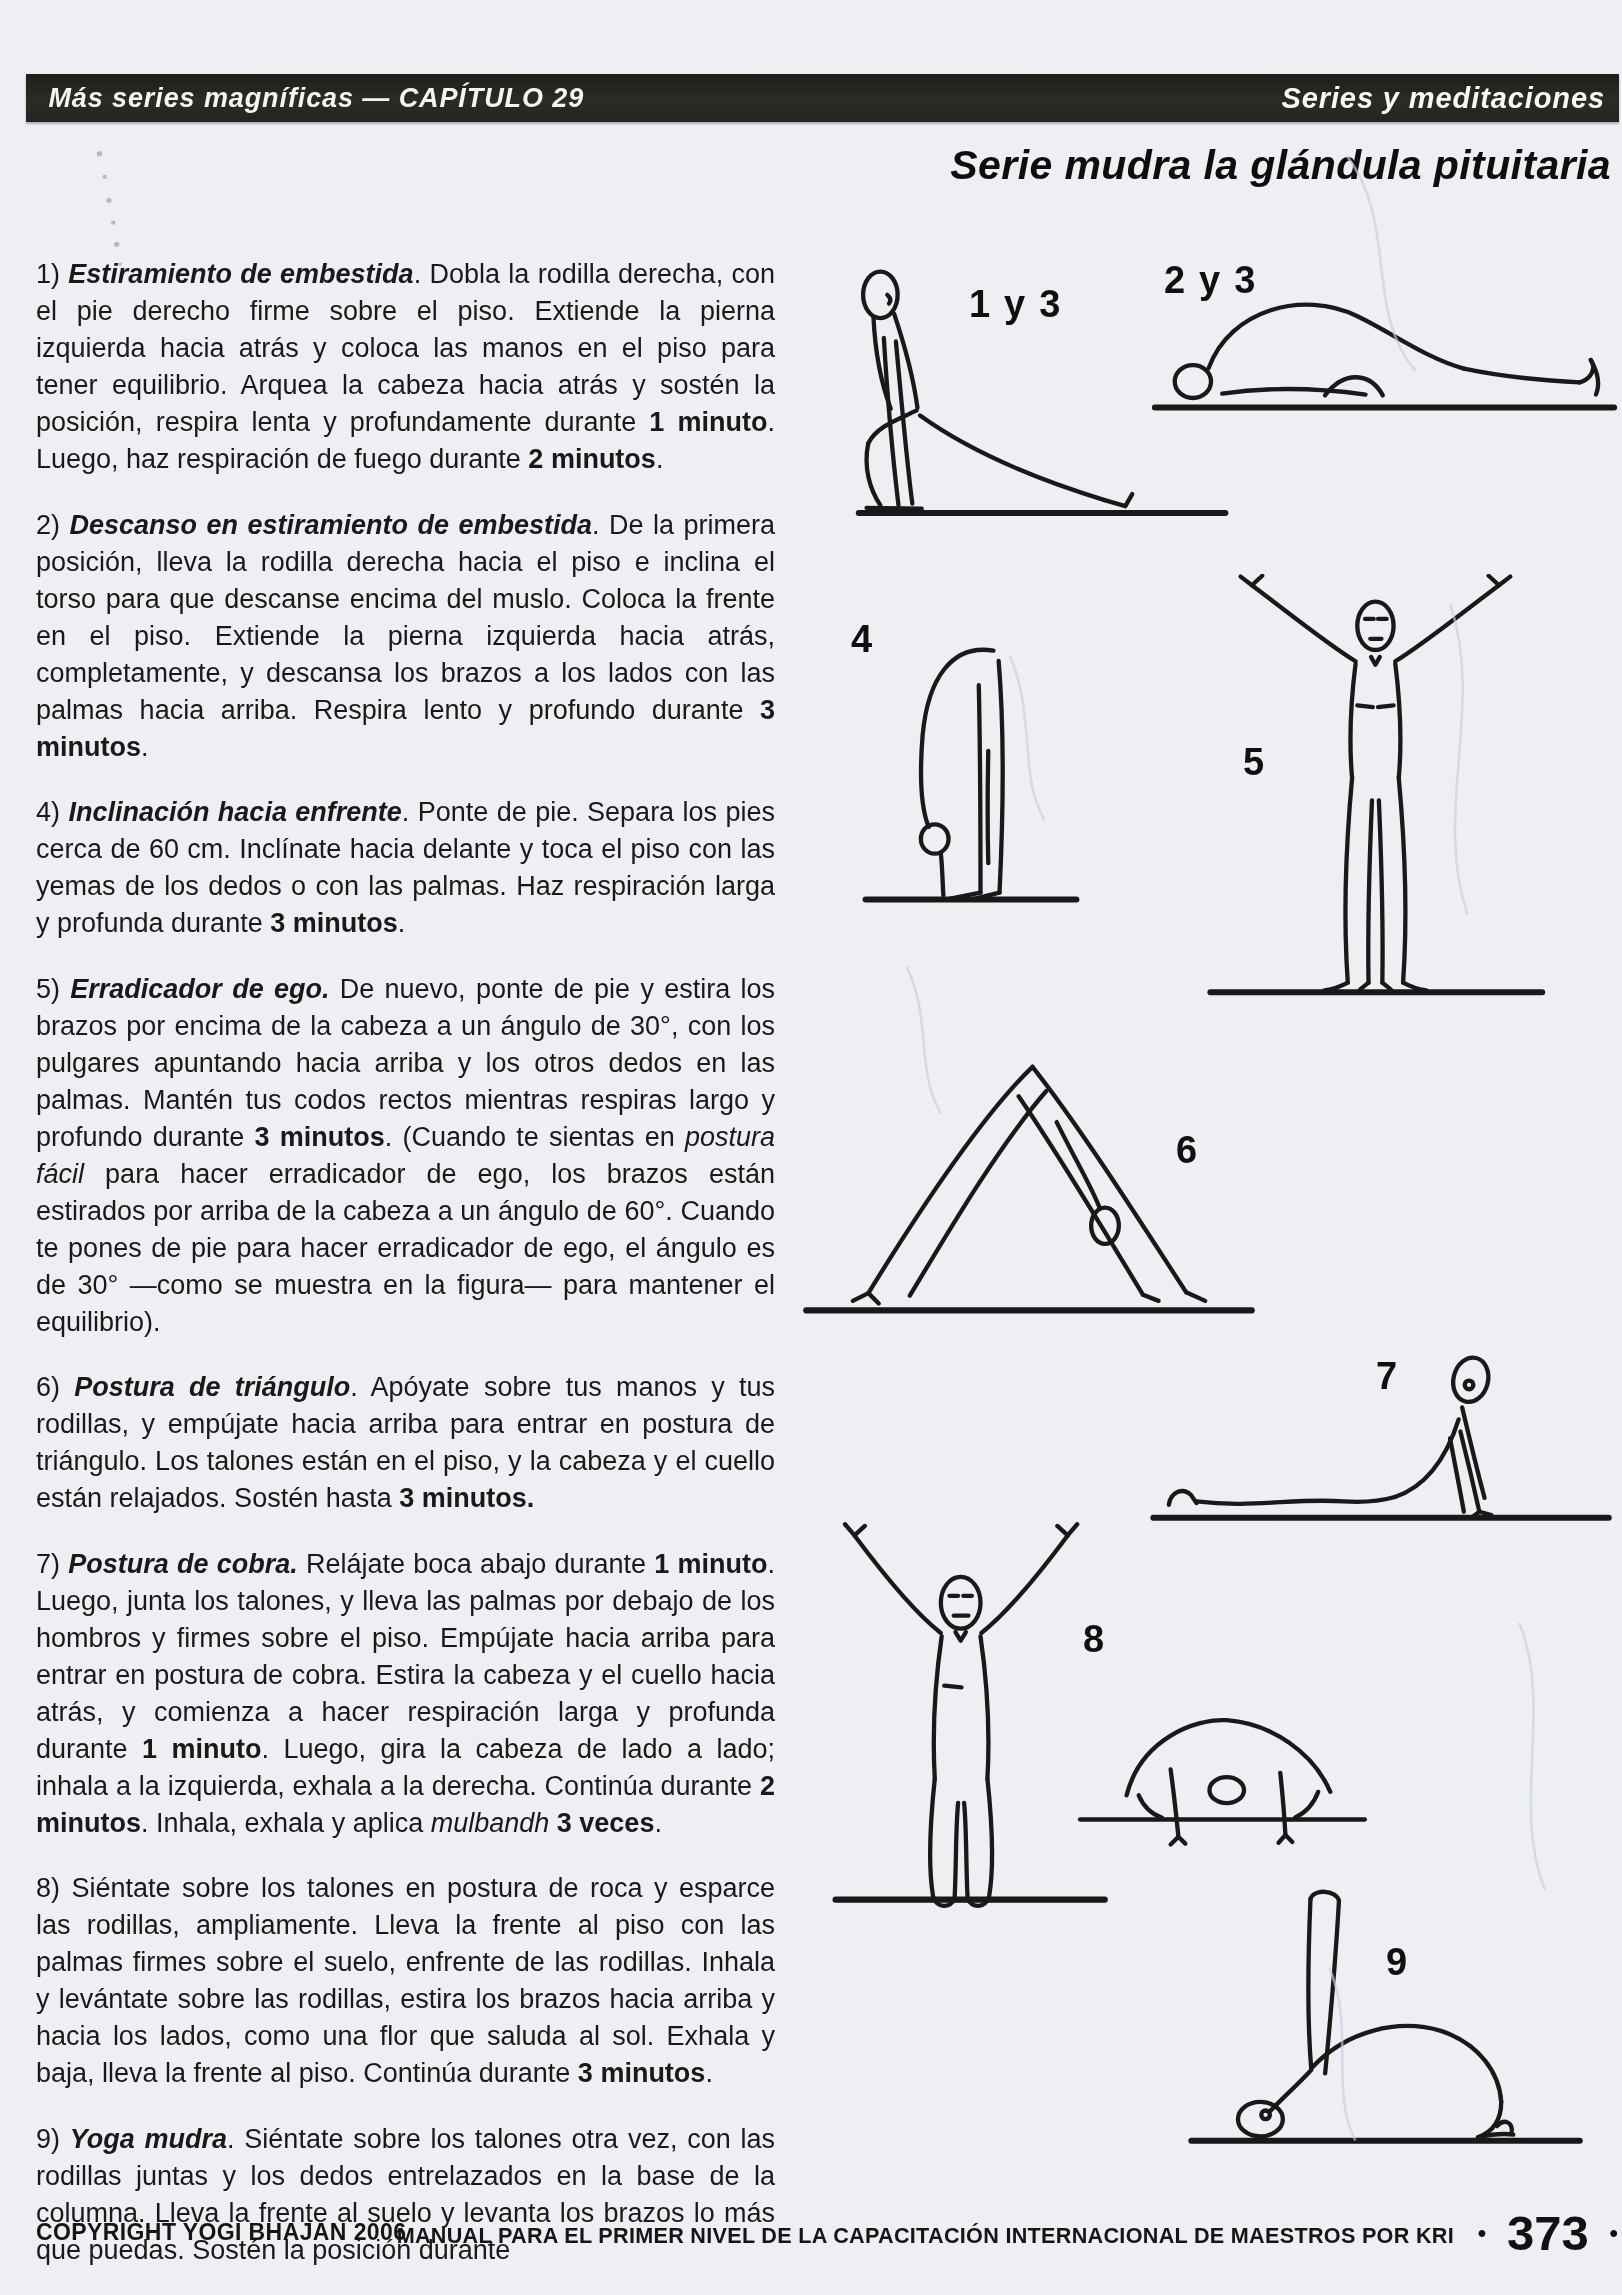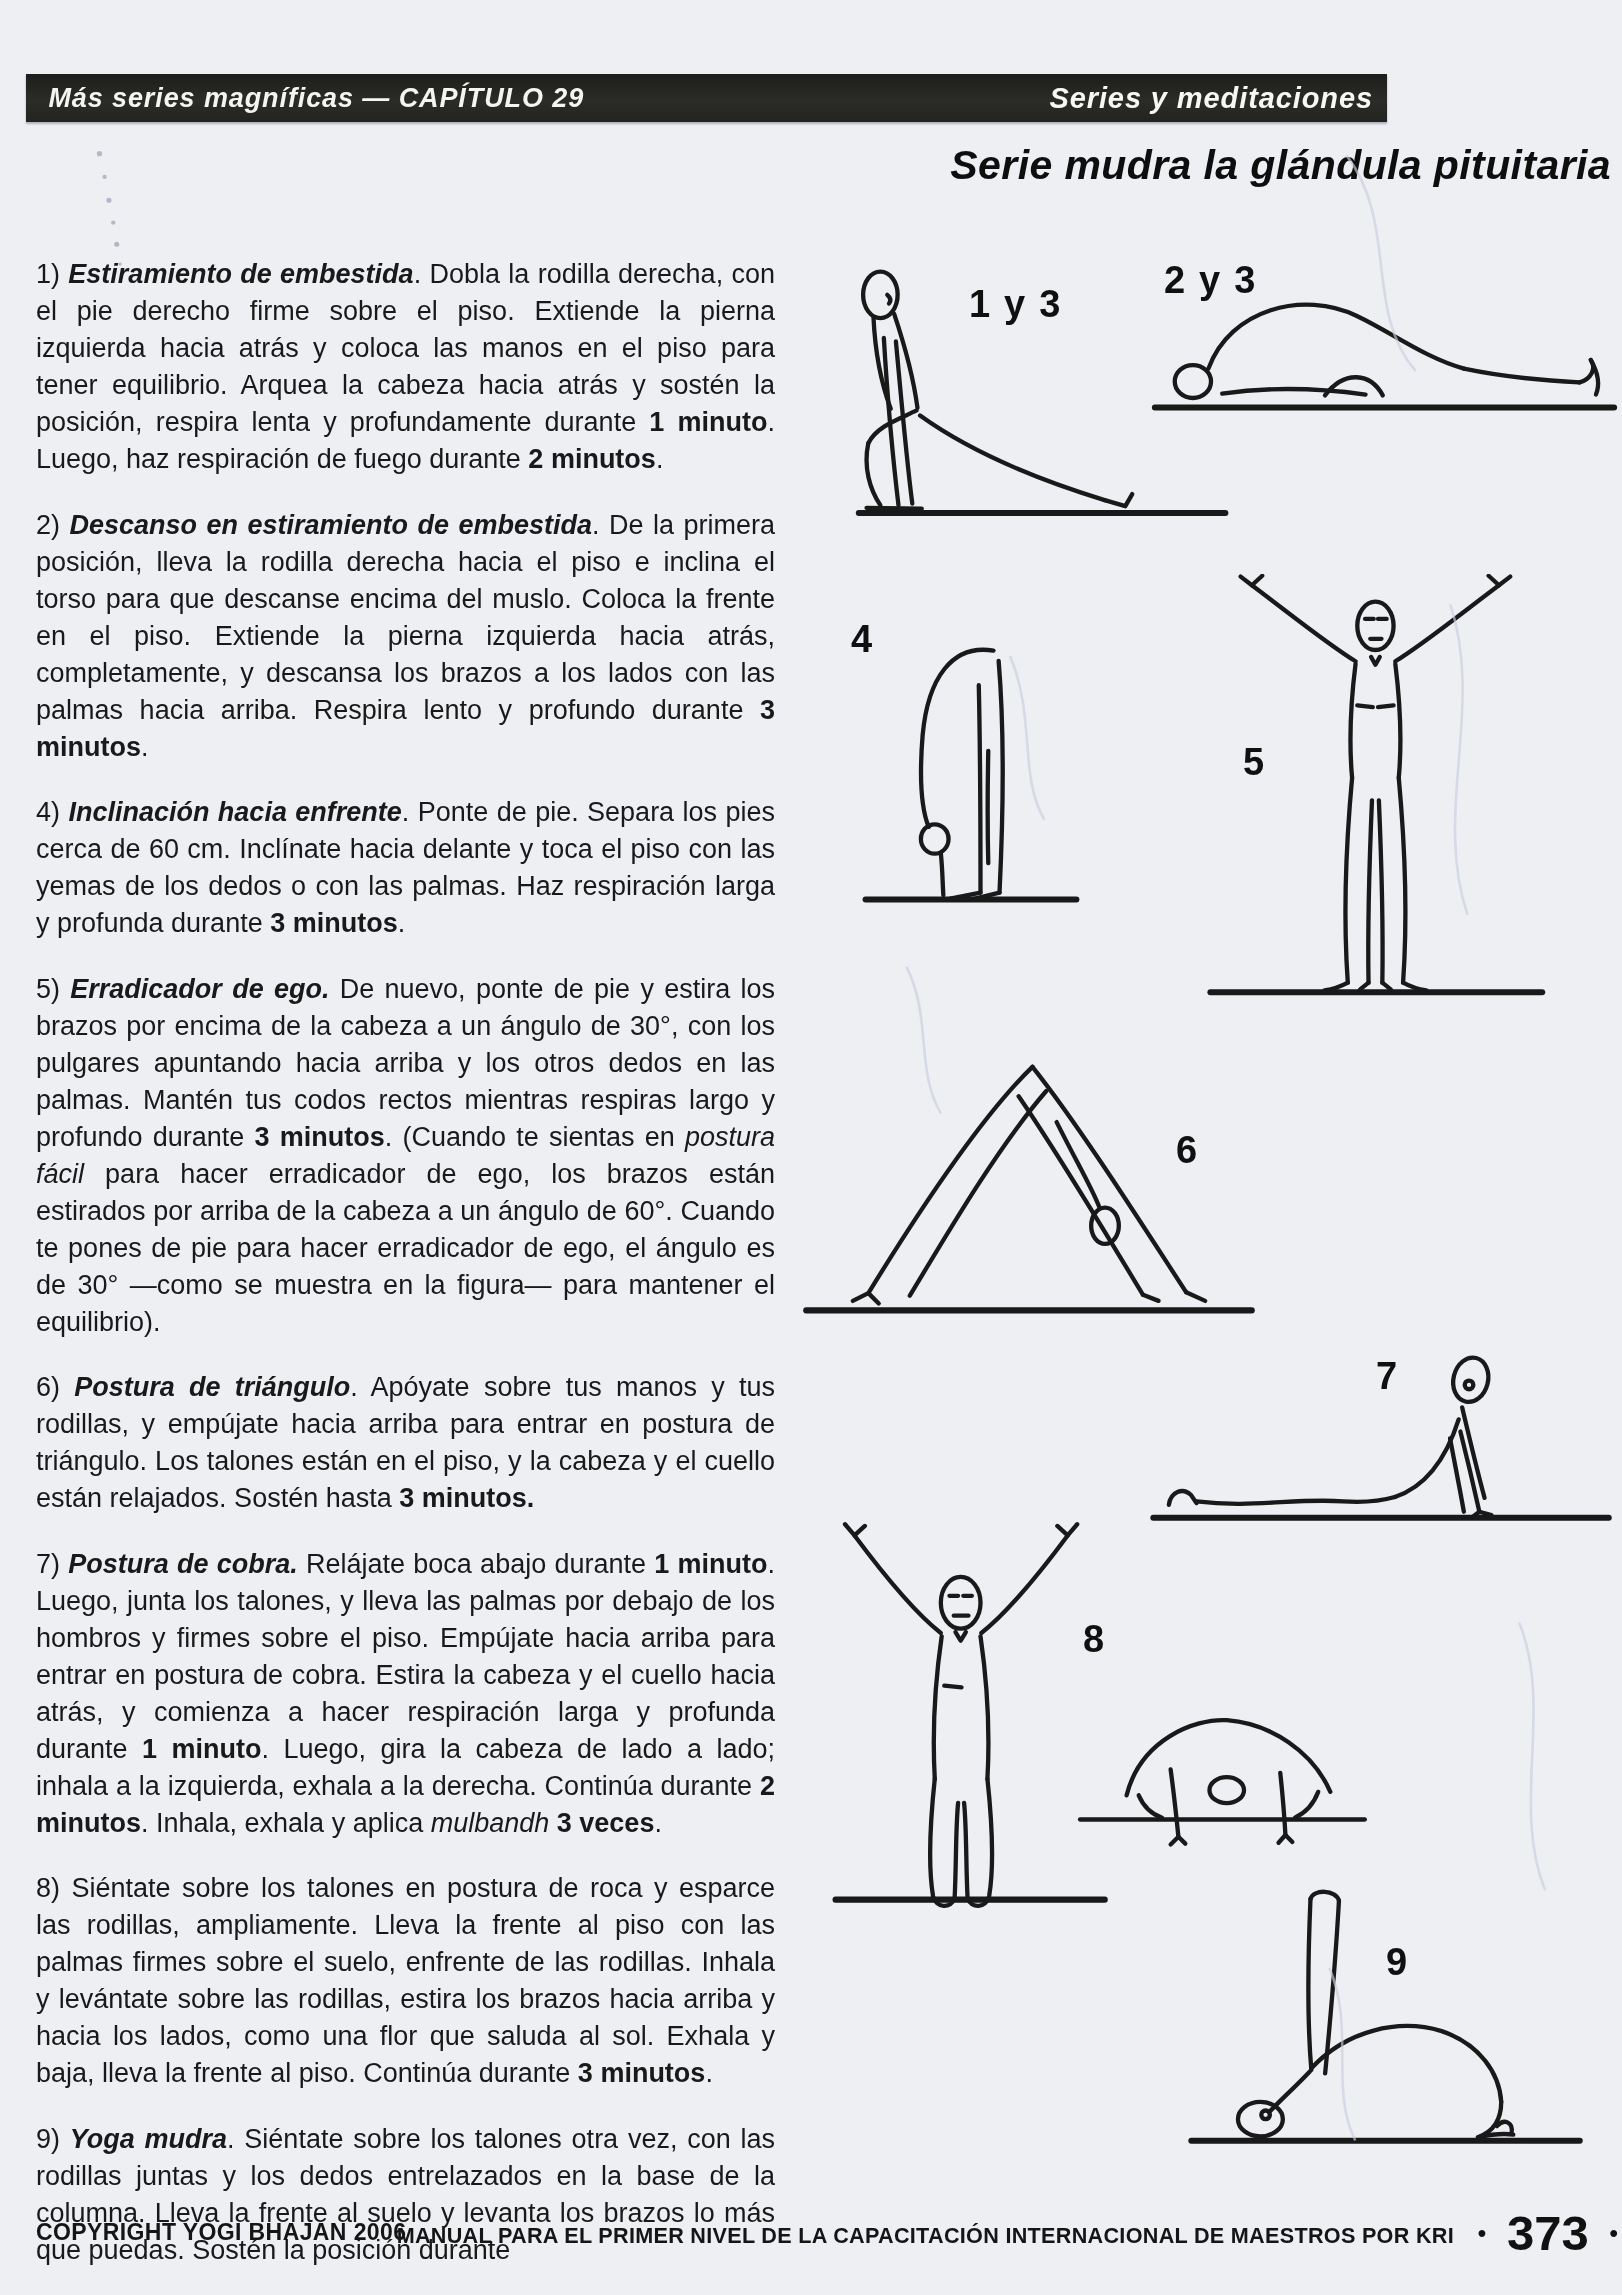--- a/index.html
+++ b/index.html
@@ -6,21 +6,21 @@
   body{background:#d8dade;font-family:"Liberation Sans", sans-serif;}
   .page{
     position:relative;
     width:1623px;height:2295px;
     background:var(--paper,#edeff3);
     overflow:hidden;
     --ink:#191919;
   }
   
   .topbar{
-    position:absolute;left:26px;top:74px;width:1361px;height:48px;
+    position:absolute;left:26px;top:74px;width:1593px;height:48px;
     background:linear-gradient(180deg,#1d1d1b 0%,#2b2b27 55%,#232320 100%);
     display:flex;justify-content:space-between;align-items:center;
     box-sizing:border-box;padding:0 14px 0 22.4px;
     box-shadow:0 1.7px 1.7px rgba(60,60,90,.35);
   }
   .topbar .tb-left{
     color:#f4f4f0;font-style:italic;font-weight:bold;font-size:27px;letter-spacing:0.9px;
   }
   .topbar .tb-right{
     color:#f7f7f3;font-style:italic;font-weight:bold;font-size:29px;letter-spacing:0.9px;

